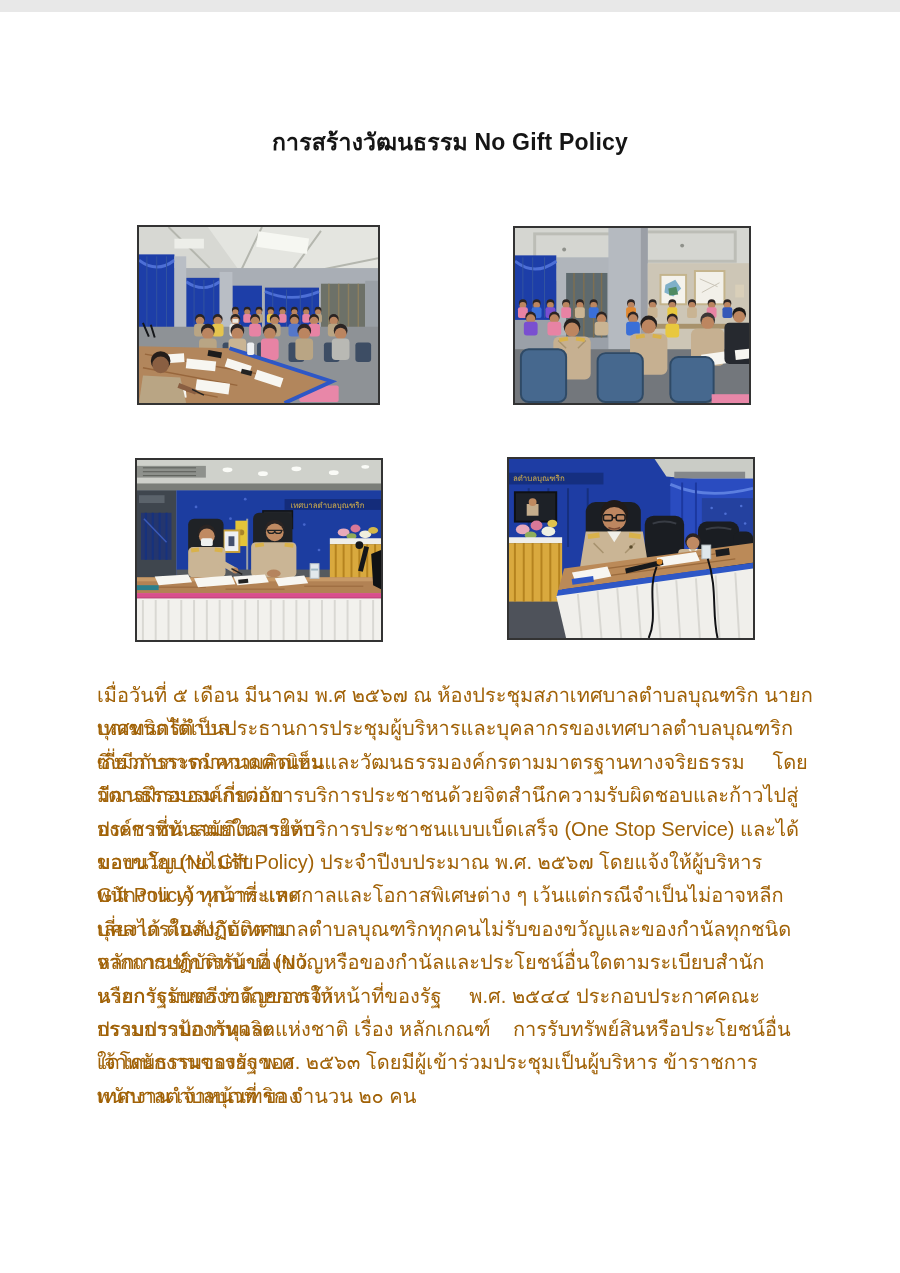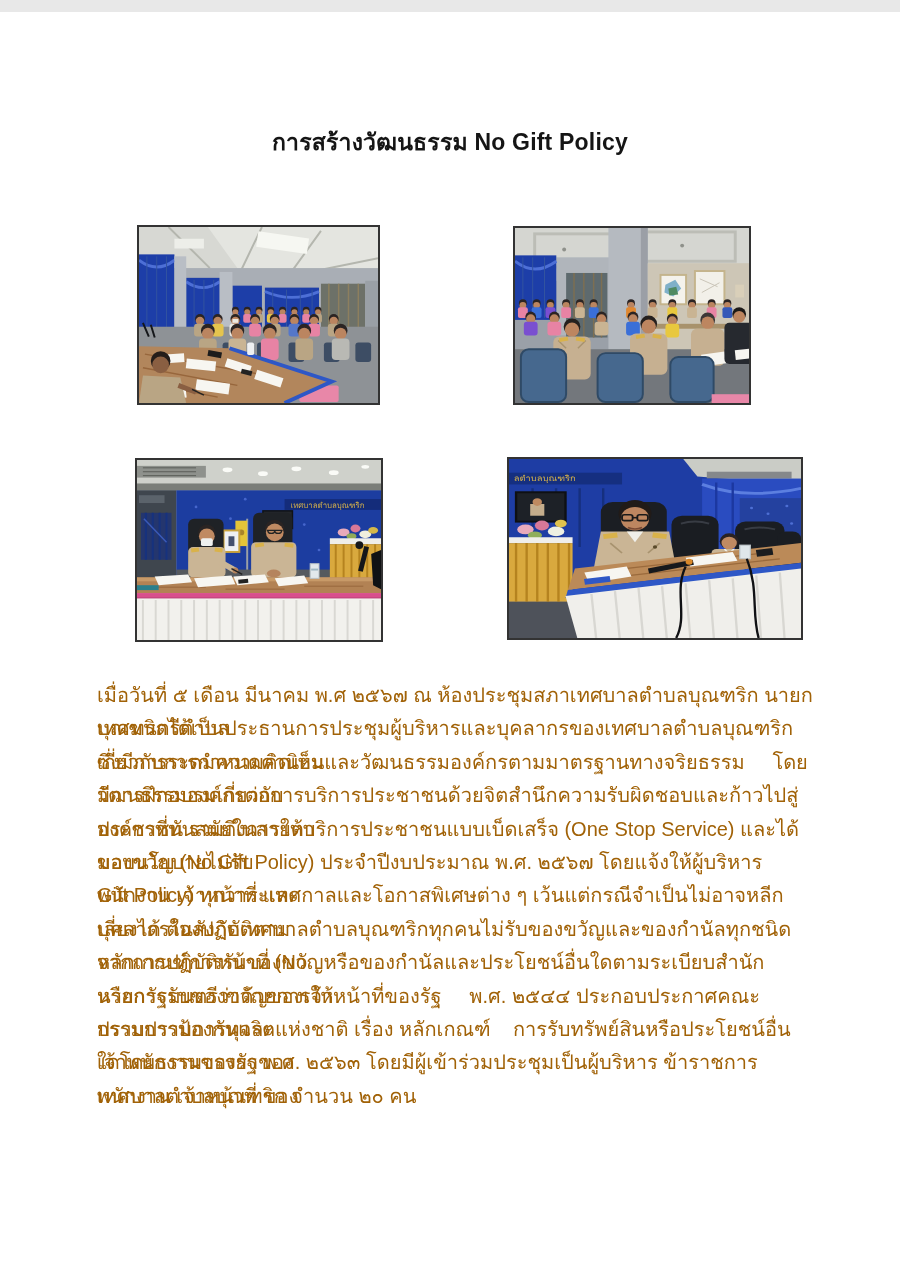--- a/index.html
+++ b/index.html
@@ -14,21 +14,21 @@
     letter-spacing:.2px;
   }
   .photo{
     position:absolute;margin:0;padding:0;box-sizing:border-box;
     border:2px solid #333333;background:#9aa0a8;overflow:hidden;
   }
   .photo svg{display:block;width:100%;height:100%;}
   .photo-1{left:137px;top:213px;width:243px;height:180px;}
   .photo-2{left:513px;top:214px;width:238px;height:179px;}
   .photo-3{left:135px;top:446px;width:248px;height:184px;}
-  .photo-4{left:507px;top:445px;width:296px;height:183px;}
+  .photo-4{left:507px;top:445px;width:248px;height:183px;}
   .body-text{
     position:absolute;left:97px;top:667px;width:716px;
     font-size:20px;color:#a16207;
   }
   .body-line{
     white-space:pre-wrap;line-height:33.4px;height:33.4px;overflow:visible;
   }
 </style>
 </head>
 <body>

